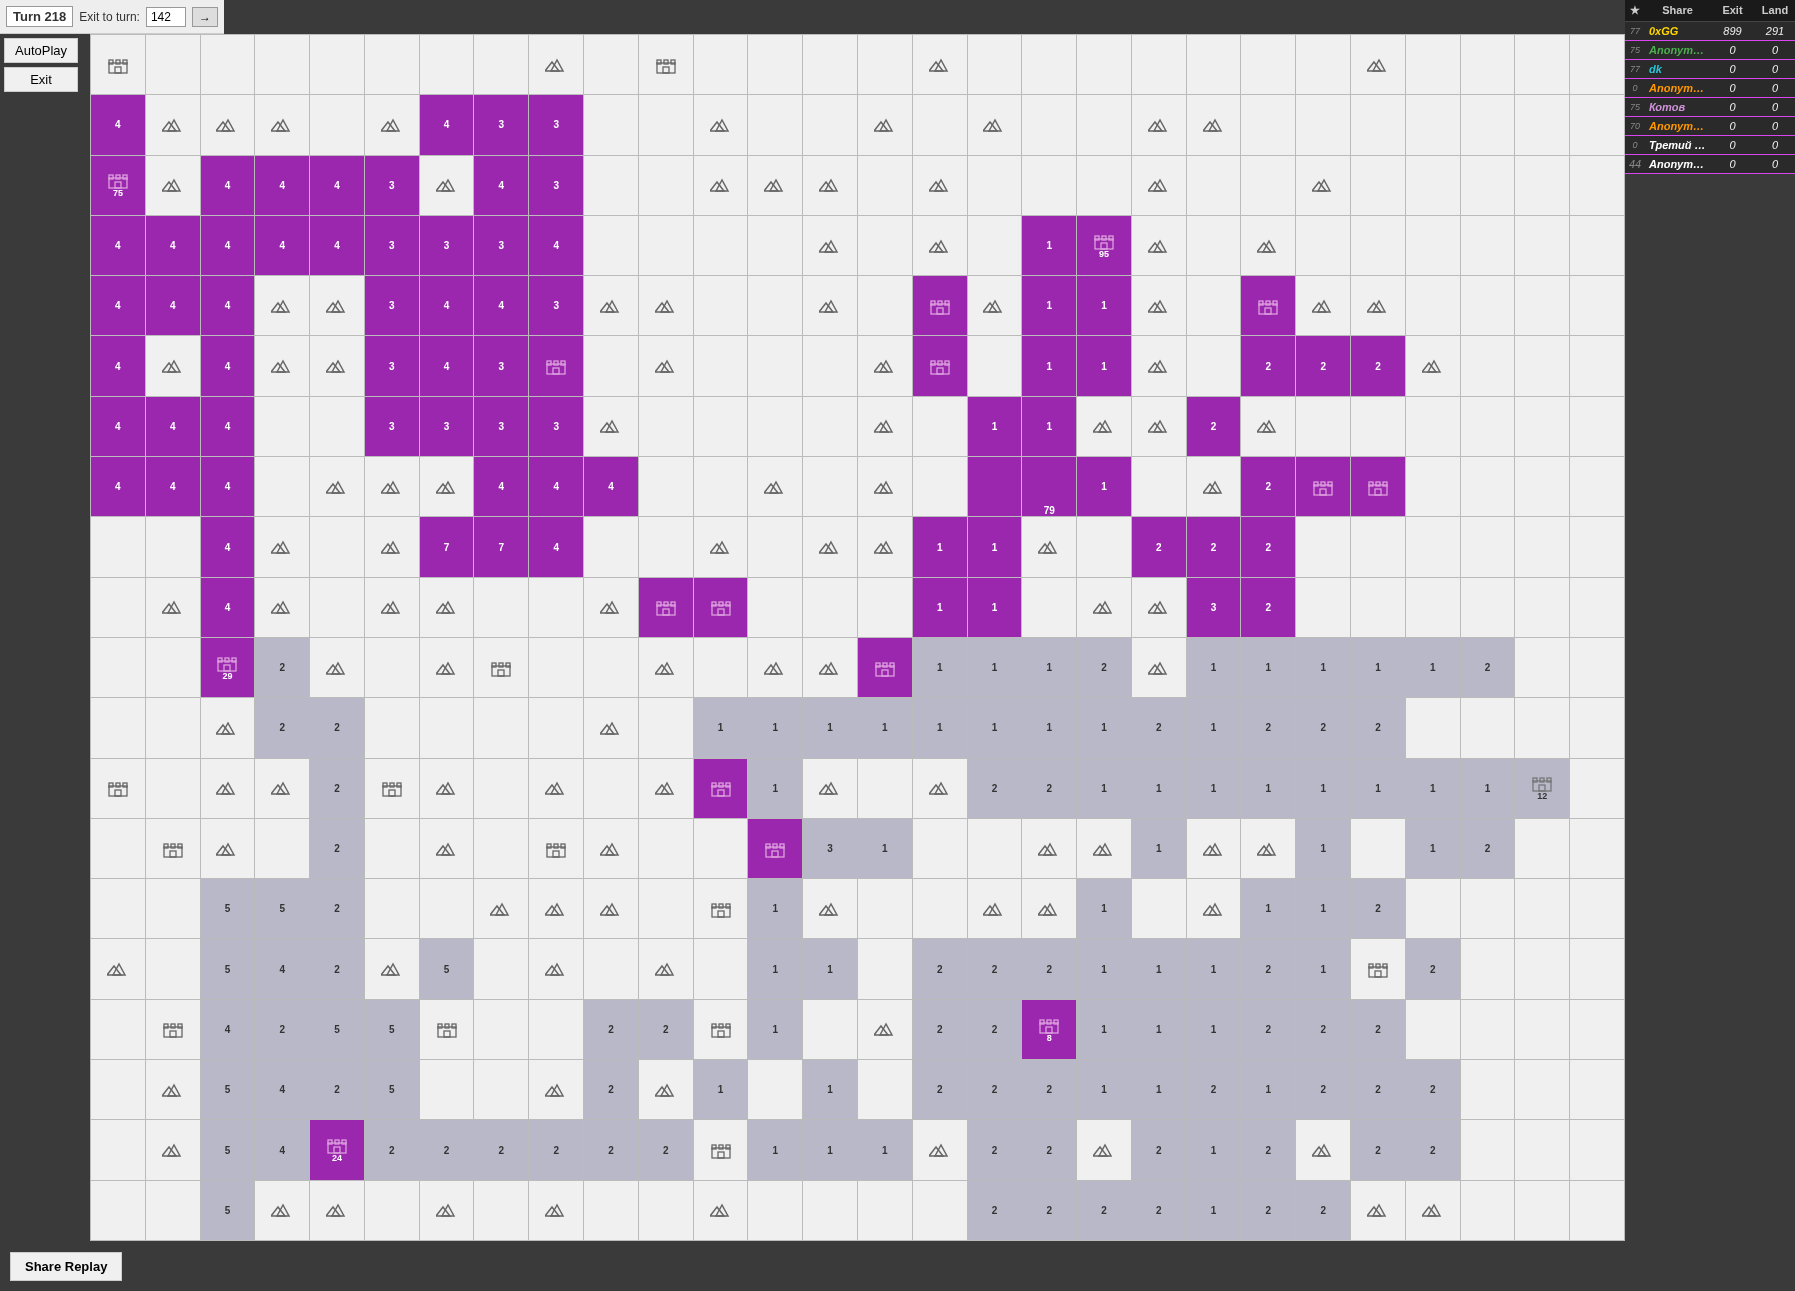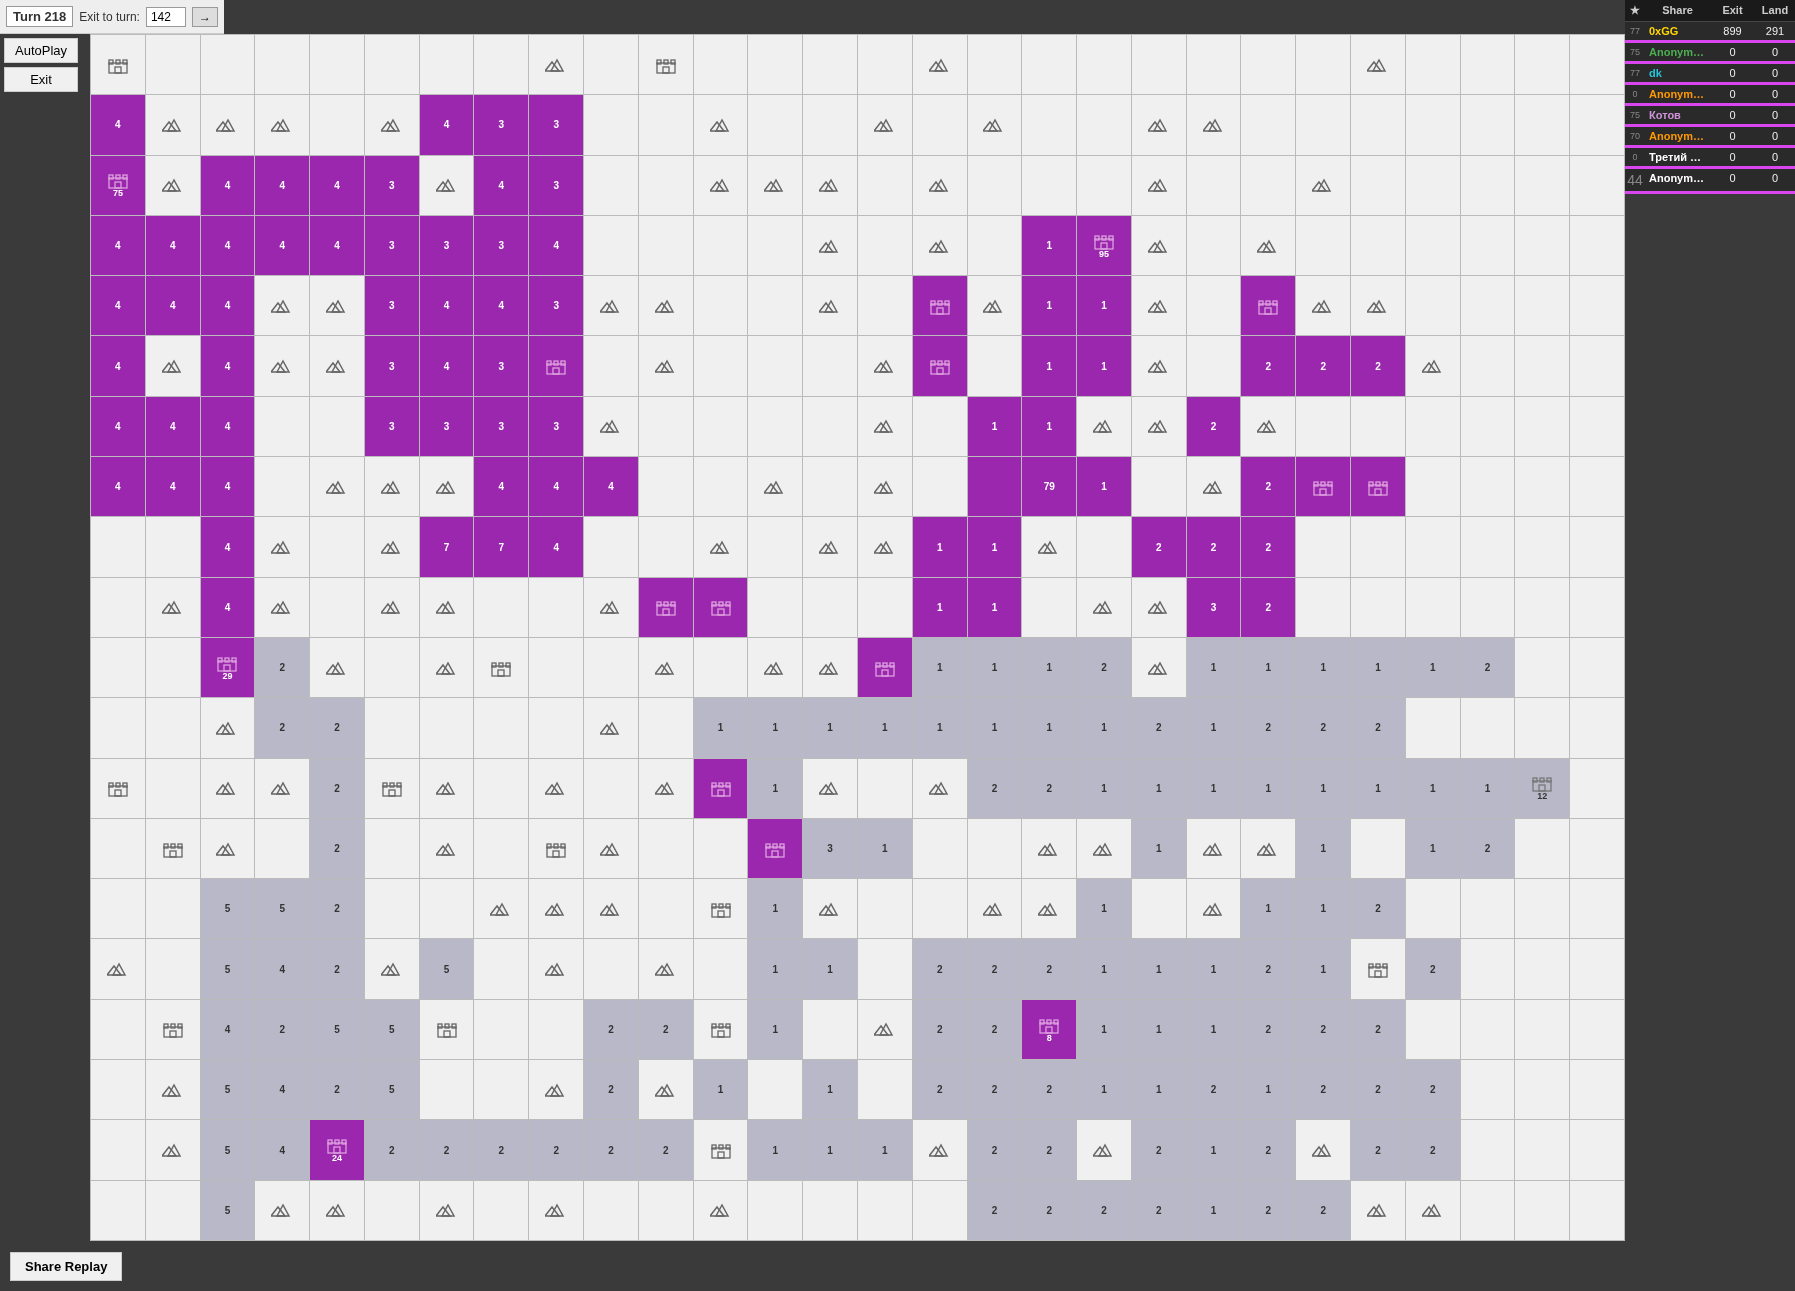--- a/index.html
+++ b/index.html
@@ -123,21 +123,22 @@
     .lb-header-cell {
       padding: 4px 3px;
       font-weight: bold;
       font-size: 11px;
       text-align: center;
       color: #ccc;
     }
     .lb-row {
       display: grid;
       grid-template-columns: 20px 1fr 45px 40px;
-      border-bottom: 3px solid #d946ef;
+      border-bottom: 1px solid #d946ef;
+      font-style: italic;
     }
     .lb-star {
       display: flex;
       align-items: center;
       justify-content: center;
       padding: 3px 0;
     }
     .lb-name {
       padding: 3px 4px;
       font-weight: bold;
@@ -834,21 +835,21 @@
       </div>
       <div class="cell" style="background: rgb(240, 240, 240); color: rgb(51, 51, 51);"></div>
       <div class="cell" style="background: rgb(240, 240, 240); color: rgb(51, 51, 51);">
         <svg width="22" height="14" viewBox="0 0 22 14" style="display:block">
       <polygon points="6,13 12,2 18,13" fill="none" stroke="#666" stroke-width="1.5"></polygon>
       <polygon points="0,13 7,4 14,13" fill="none" stroke="#666" stroke-width="1.5"></polygon>
     </svg>
       </div>
       <div class="cell" style="background: rgb(240, 240, 240); color: rgb(51, 51, 51);"></div>
       <div class="cell" style="background: rgb(155, 39, 175); color: rgb(255, 255, 255);"></div>
-      <div class="cell" style="background: rgb(155, 39, 175); color: rgb(255, 255, 255);">
+      <div class="cell" style="background: rgb(155, 39, 175); color: rgb(255, 255, 255); align-items: flex-end;">
         <span style="font-size:10px;font-weight:bold;color:#fff">79</span>
       </div>
       <div class="cell" style="background: rgb(155, 39, 175); color: rgb(255, 255, 255);">
         <span style="font-size:10px;font-weight:bold;color:#fff">1</span>
       </div>
       <div class="cell" style="background: rgb(240, 240, 240); color: rgb(51, 51, 51);"></div>
       <div class="cell" style="background: rgb(240, 240, 240); color: rgb(51, 51, 51);">
         <svg width="22" height="14" viewBox="0 0 22 14" style="display:block">
       <polygon points="6,13 12,2 18,13" fill="none" stroke="#666" stroke-width="1.5"></polygon>
       <polygon points="0,13 7,4 14,13" fill="none" stroke="#666" stroke-width="1.5"></polygon>
@@ -2034,21 +2035,21 @@
       <div class="lb-row">
       <div class="lb-star star-dim">
         <span style="font-size:9px;color:#888">0</span>
       </div>
       <div class="lb-name name-white">Третий Рейх</div>
       <div class="lb-army">0</div>
       <div class="lb-land">0</div>
     </div>
       <div class="lb-row">
       <div class="lb-star star-dim">
-        <span style="font-size:14px;color:#888">44</span>
+        <span style="font-size:11px;color:#888">44</span>
       </div>
       <div class="lb-name name-white">Anonymous</div>
       <div class="lb-army">0</div>
       <div class="lb-land">0</div>
     </div>
     </div>
 </div>
 
 <button id="share-replay-btn">Share Replay</button>
 

